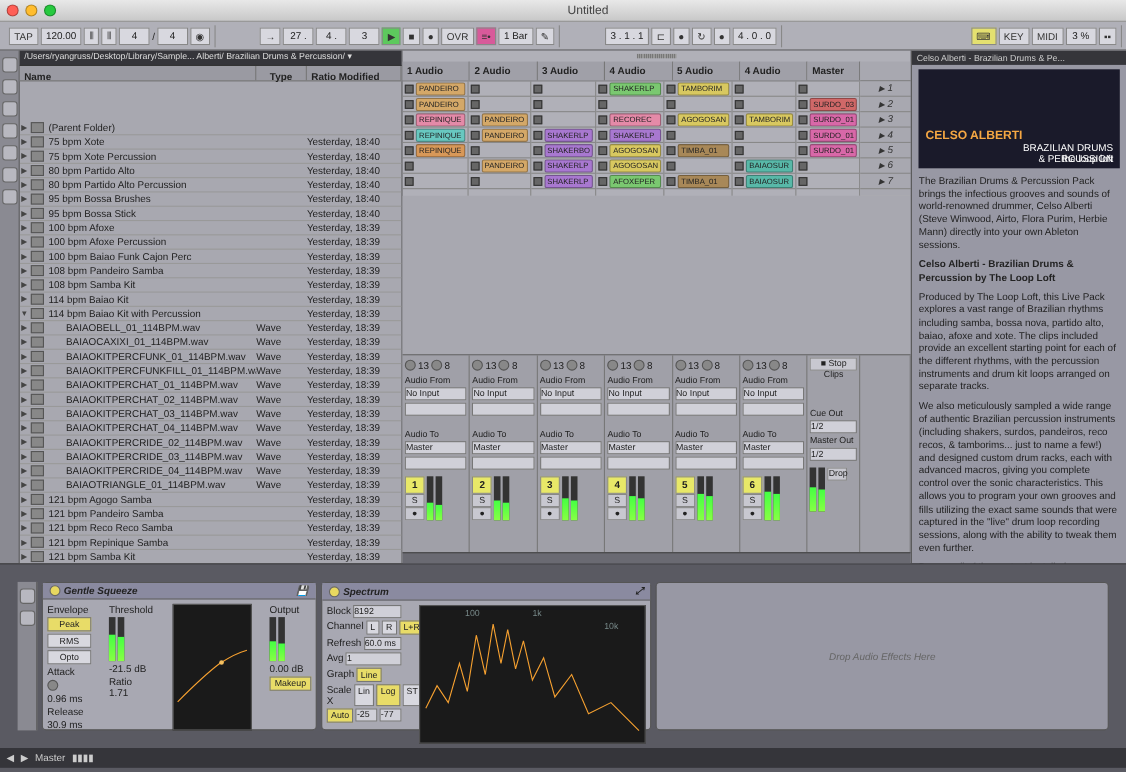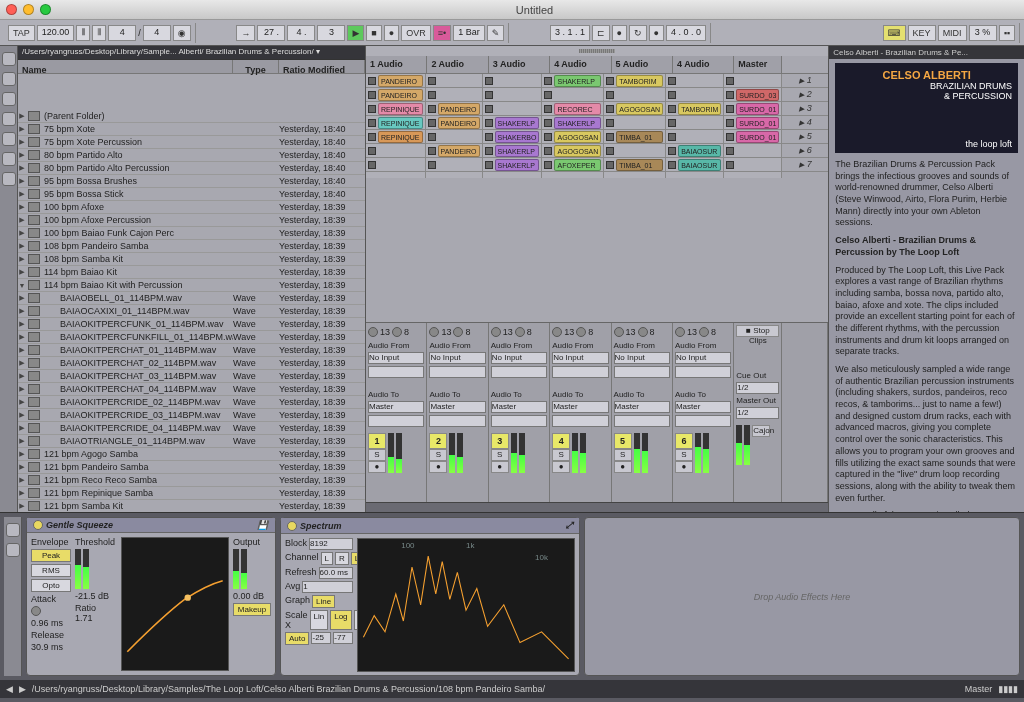--- a/index.html
+++ b/index.html
@@ -72,31 +72,31 @@
 .meter { display: flex; gap: 2px; align-items: flex-end; height: 40px; }
 .meter-bar { width: 6px; height: 100%; background: #333; position: relative; }
 .meter-fill { position: absolute; bottom: 0; width: 100%; background: linear-gradient(#4f4,#8f4); }
 .knob-row { display: flex; gap: 2px; padding: 2px 0; }
 .knob { width: 10px; height: 10px; border-radius: 50%; background: #888; border: 1px solid #555; }
 
 
 .info-panel { width: 200px; background: #9898a4; border-left: 1px solid #555; padding: 6px; overflow: hidden; font-size: 9px; color: #222; }
 .info-panel .hdr { background: #35353a; color: #ccc; padding: 2px 4px; margin: -6px -6px 4px -6px; font-size: 8px; }
 .pack-img { width: 100%; height: 90px; background: #1a1a2a; color: #fff; padding: 6px; margin-bottom: 6px; position: relative; }
-.pack-img .t1 { color: #f5a743; font-weight: bold; font-size: 11px; text-align: center; }
+.pack-img .t1 { color: #f5a743; font-weight: bold; font-size: 11px; text-align: left; margin-top: 48px; }
 .pack-img .t2 { color: #fff; font-size: 9px; text-align: right; }
 .pack-img .ll { position: absolute; bottom: 4px; right: 6px; font-size: 9px; }
 .info-panel p { margin-bottom: 6px; line-height: 1.3; }
 
 
-.devices { height: 168px; background: #5a5a62; display: flex; gap: 4px; padding: 4px; border-top: 1px solid #333; }
+.devices { height: 168px; background: #5a5a62; display: flex; gap: 4px; padding: 16px; border-top: 1px solid #333; }
 .device { background: #a8a8b2; border: 1px solid #555; border-radius: 4px; display: flex; flex-direction: column; }
 .device .dtitle { background: #8a8aa0; padding: 2px 6px; border-bottom: 1px solid #666; display: flex; align-items: center; gap: 3px; font-style: italic; font-weight: bold; }
 .dtitle .pwr { width: 10px; height: 10px; border-radius: 50%; background: #e8d860; border: 1px solid #666; }
-.device .body { flex: 1; padding: 4px; display: flex; gap: 4px; }
+.device .body { flex: 1; padding: 4px; display: flex; gap: 16px; }
 .comp-col { display: flex; flex-direction: column; gap: 2px; }
 .comp-btn { background: #d8d8df; border: 1px solid #777; padding: 1px 3px; font-size: 8px; text-align: center; }
 .comp-btn.on { background: #e8dc68; }
 .graph-box { background: #1a1a1a; border: 1px solid #555; position: relative; }
 .spectrum-path { stroke: #f5a030; stroke-width: 1; fill: none; }
 .drop { flex: 1; display: flex; align-items: center; justify-content: center; color: #666; font-style: italic; background: #9898a4; border: 1px solid #555; border-radius: 4px; }
 .status { height: 18px; background: #35353a; color: #ccc; display: flex; align-items: center; padding: 0 6px; font-size: 8px; gap: 6px; }
 .status .path { flex: 1; overflow: hidden; white-space: nowrap; }
 
 .scrollbar-h { height: 10px; background: #6a6a72; border-top: 1px solid #444; }
@@ -808,21 +808,21 @@
   <div class="mx-sel">1/2</div>
   <div style="display:flex;gap:2px;margin-top:4px">
     <div class="meter">
       <div class="meter-bar">
                   <div class="meter-fill" style="height:55%"></div>
                 </div>
       <div class="meter-bar">
                   <div class="meter-fill" style="height:50%"></div>
                 </div>
     </div>
-    <div class="mx-s">Cajon</div>
+    <div class="mx-s">Drop</div>
   </div>
           </div>
           <div class="mx-col scenes"></div>
         </div>
       <div class="scrollbar-h"></div>
     </div>
   </div>
 
   <div class="info-panel">
     <div class="hdr">Celso Alberti - Brazilian Drums &amp; Pe...</div>
@@ -957,16 +957,15 @@
       </div>
     </div>
   </div>
 
   <div class="drop">Drop Audio Effects Here</div>
 </div>
 
 <div class="status">
   <span>◀</span>
   <span>▶</span>
-  <span class="path">/Users/ryangruss/Desktop/Library/Samples/The Loop Loft/Celso Alberti Brazilian Drums &amp; Percussion/108 bpm Pandeiro Samba/</span>
   <span>Master</span>
   <span>▮▮▮▮</span>
 </div>
 
 </body></html>

